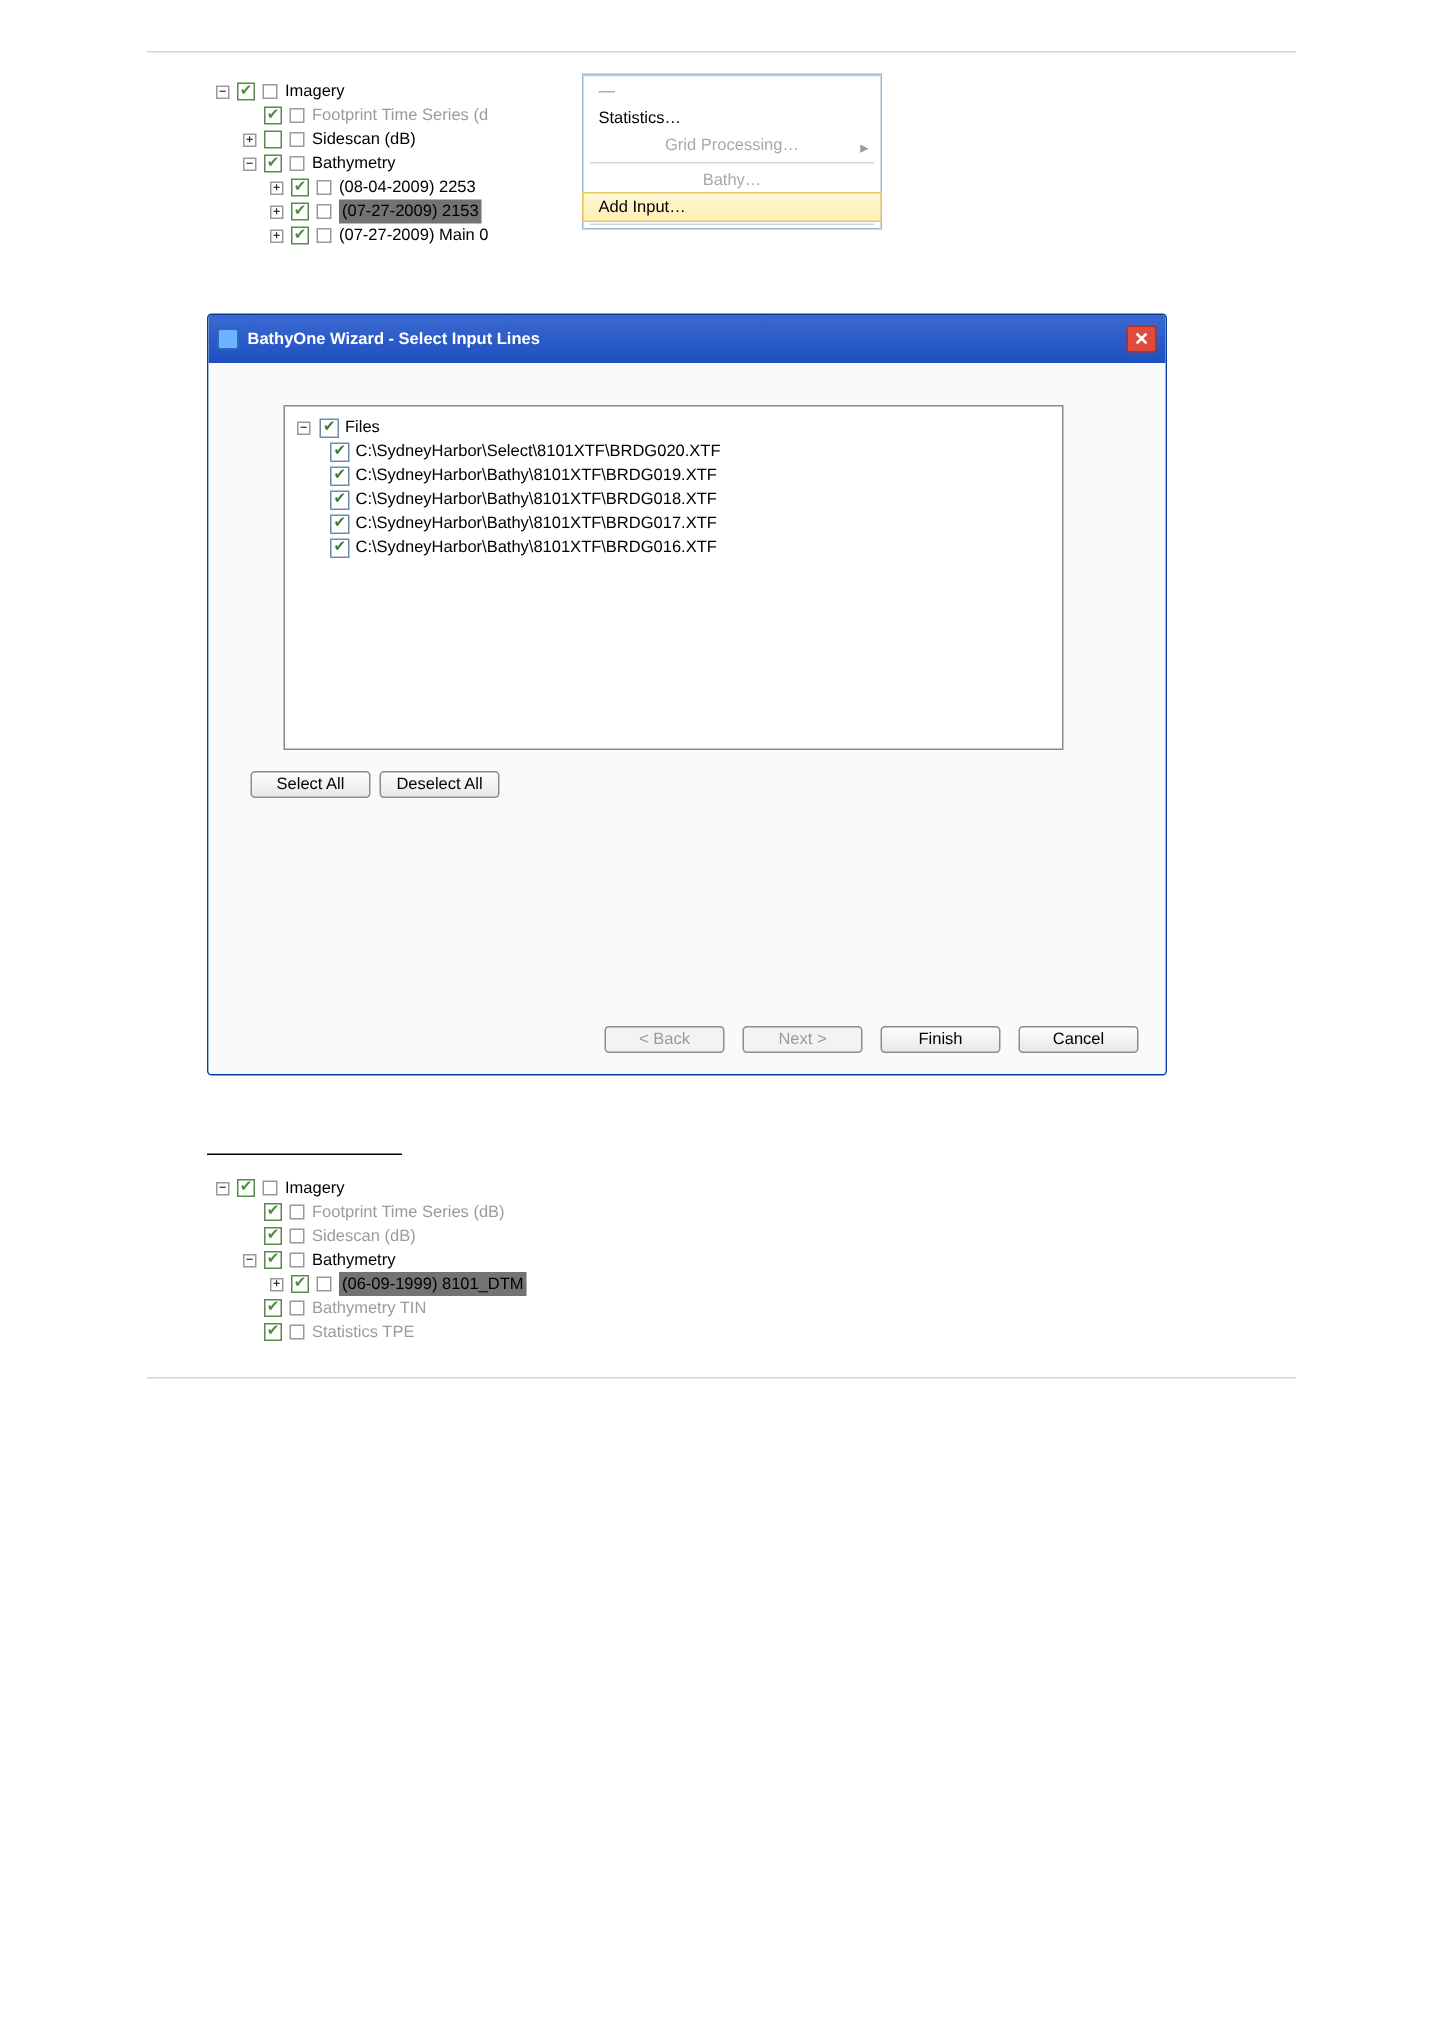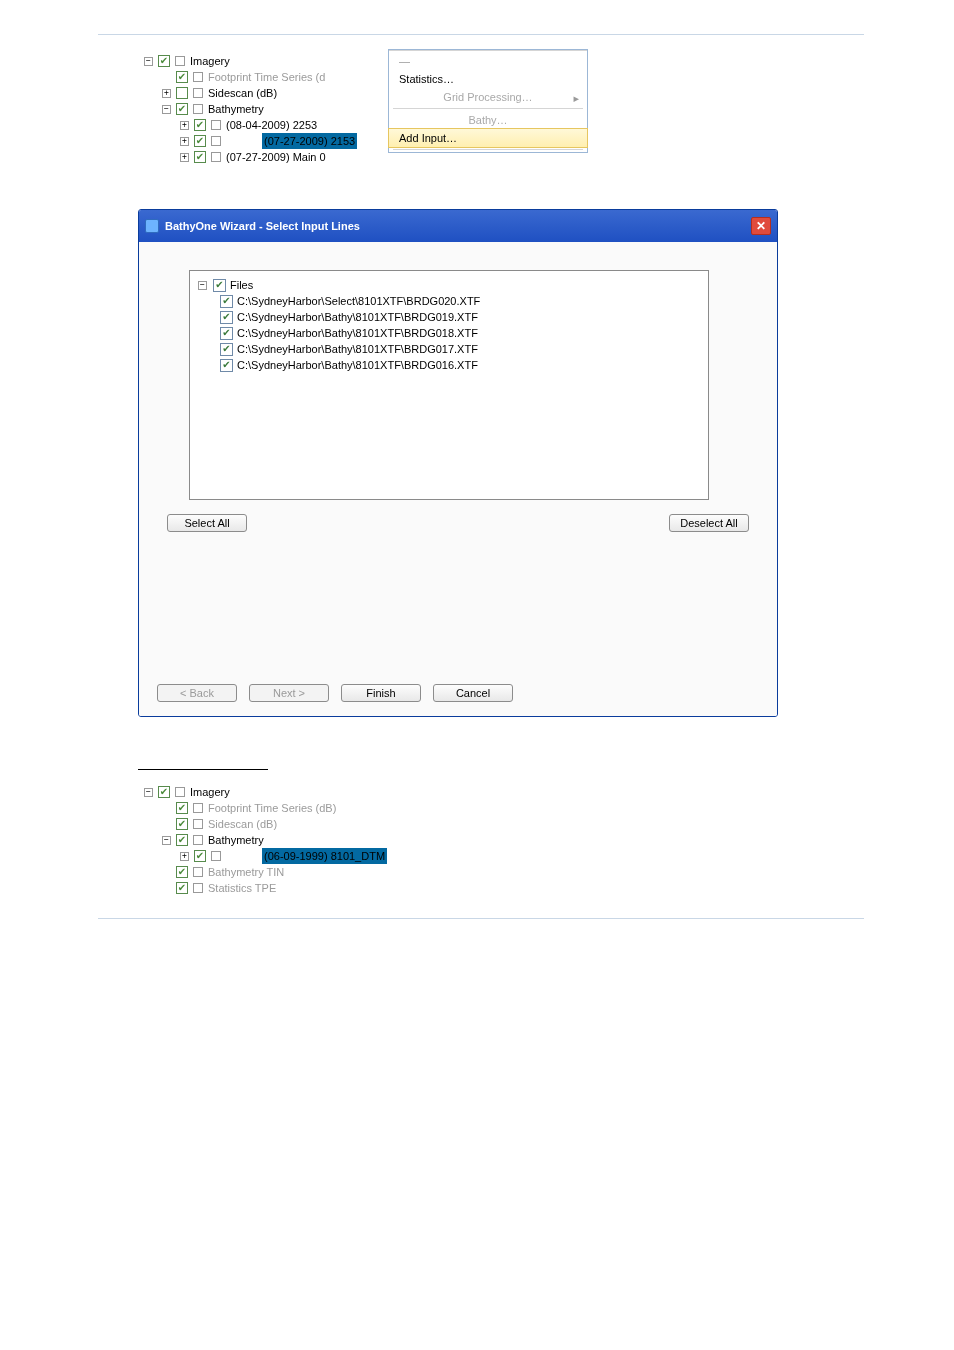--- a/index.html
+++ b/index.html
@@ -95,21 +95,21 @@
     border: 1px solid #578b4c;
     background: #fff;
     display: inline-flex;
     justify-content: center;
     align-items: center;
     font-size: 10px;
     color: #4b8b3b;
   }
   .chk.unchecked { color: transparent; }
   .dim { color: #9b9b9b; }
-  .seld { background: #0369a1; padding: 0 2px; margin-left: 36px; }
+  .seld { background: #737373; padding: 0 2px; }
   .sq { width:10px; height:10px; border:1px solid #999; display:inline-block; margin:0 2px;}
 
   
   .ctxmenu {
     border: 1px solid #9cb7d6;
     background: #fff;
     width: 200px;
     font-size: 11px;
   }
   .ctxmenu .row {
@@ -190,34 +190,35 @@
   }
   .chk2 {
     width: 13px; height: 13px;
     border: 1px solid #6f8aa8;
     background: #fff;
     display: inline-flex;
     justify-content: center; align-items: center;
     color: #3a7a3a; font-size: 10px;
   }
   .file-indent-1 { padding-left: 22px; }
-  .btnrow { display:flex; gap: 16px; justify-content:space-between; margin-top:14px; }
+  .btnrow { display:flex; gap: 6px; justify-content:flex-start; margin-top:14px; }
   .winbtn {
     min-width: 80px;
     padding: 2px 10px;
     border: 1px solid #8c8c8c;
     background: linear-gradient(#fdfdfd,#e8e8e8);
     border-radius: 3px;
     text-align: center;
     font-size: 11px;
   }
   .winbtn.disabled { color:#9a9a9a; background:#f3f3f3; }
   .dlgfooter {
     display: flex;
     gap: 12px;
+    justify-content: flex-end;
     padding: 10px 18px 14px 18px;
     background: #fafafa;
   }
 
   .stepnum {
     font-size: 12px;
     color: #333;
     margin: 36px 0 4px 40px;
     border-bottom: 1px solid #000;
     display: inline-block;

